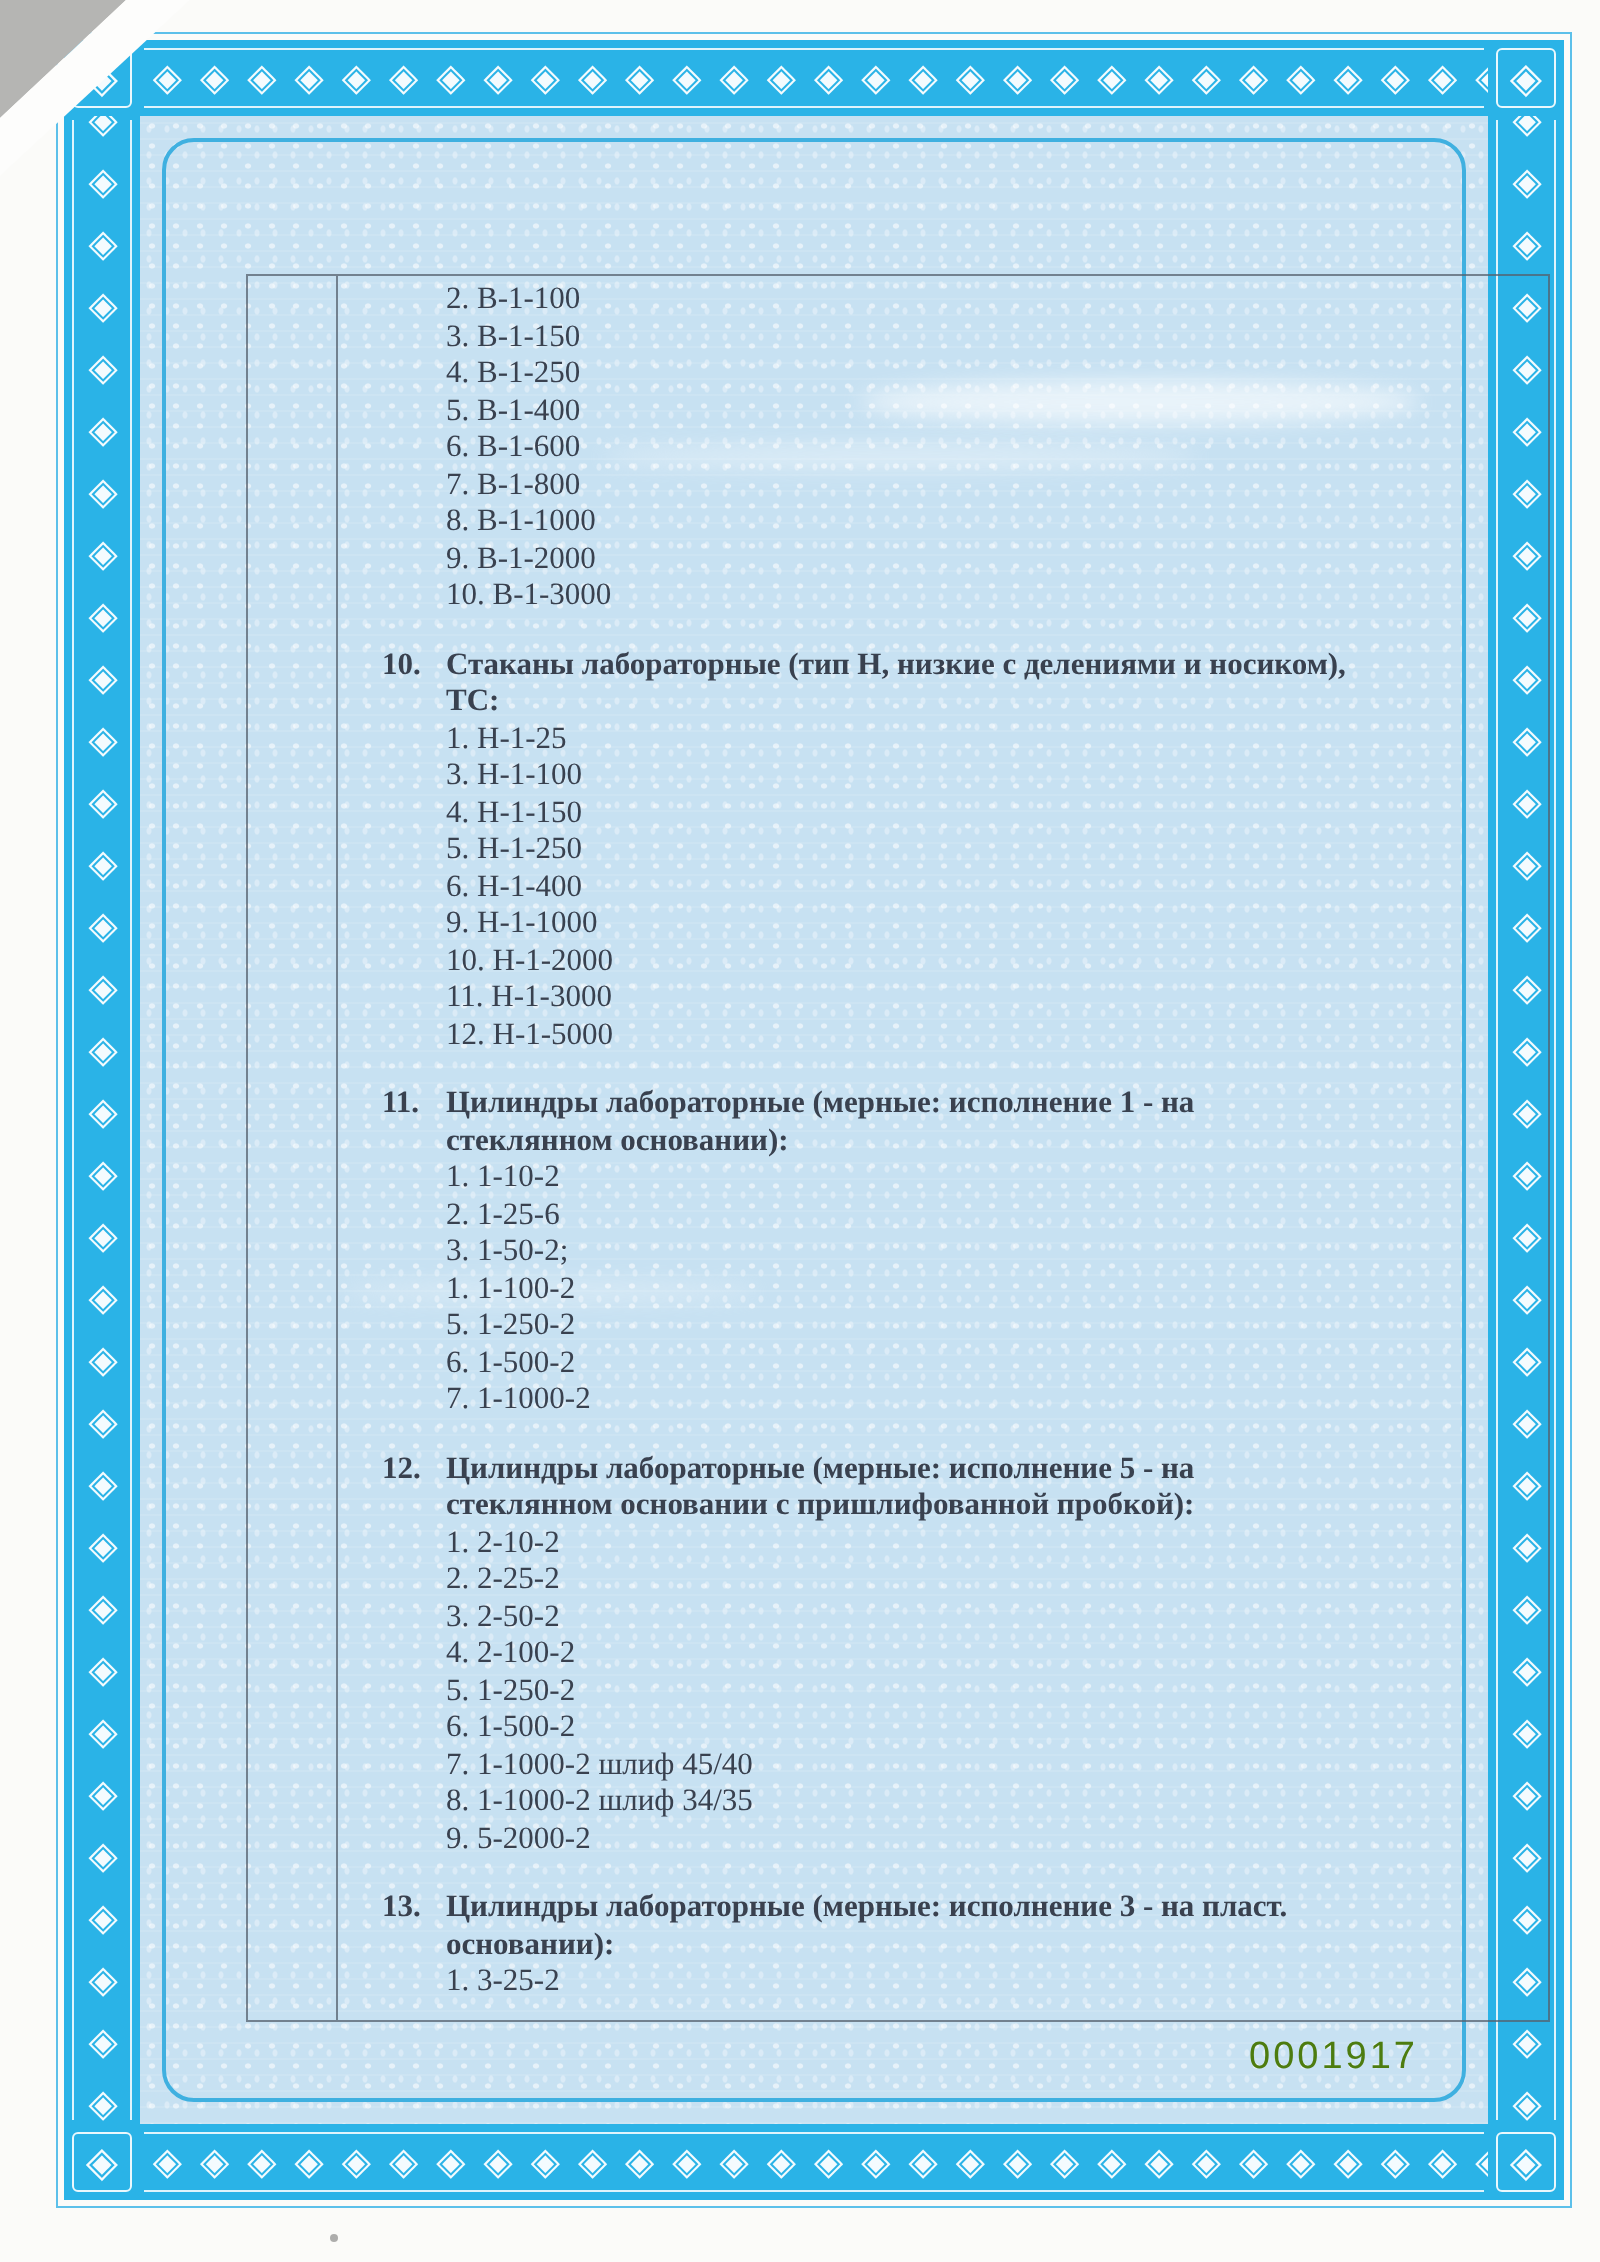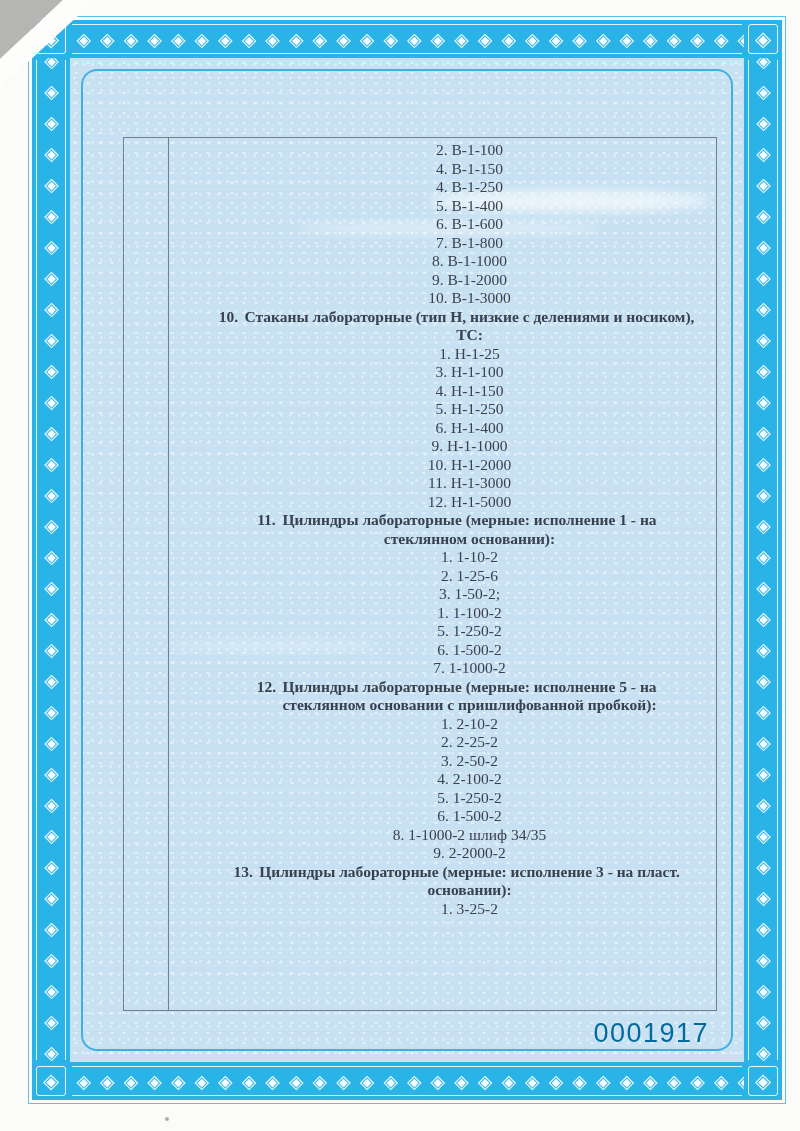--- a/index.html
+++ b/index.html
@@ -77,45 +77,44 @@
     clip-path:polygon(0 0, 63px 0, 0 59px);
   }
   .fold-white{
     position:absolute;left:0;top:0;width:100px;height:92px;
     background:#fdfdfc;
     clip-path:polygon(63px 0, 95px 0, 0 88px, 0 59px);
     filter:drop-shadow(2px 2px 2px rgba(90,90,90,.4));
   }
   
   .content-table{
-    position:absolute;left:123px;top:137px;width:594px;height:874px;
+    position:absolute;left:123px;top:137px;width:652px;height:874px;
     border:1px solid rgba(85,96,110,.75);box-sizing:border-box;
     display:flex;
-    text-align:center;
   }
   .col-narrow{
     width:45px;border-right:1px solid rgba(85,96,110,.75);box-sizing:border-box;
   }
   .col-main{
     flex:1;overflow:hidden;padding-top:3px;box-sizing:border-box;
   }
   .col-main, .col-main div{
     font-size:15.5px;line-height:18.5px;color:#39414f;
   }
   .item{padding-left:54px;}
   .sec-h{
-    font-weight:bold;color:#262e3d;padding-left:54px;
+    font-weight:bold;color:#262e3d;padding-left:54px;margin-top:16px;
   }
   .sec-num{display:inline-block;width:32px;margin-left:-32px;}
   .sec-title{white-space:pre-line;}
   
   .serial{
     position:absolute;right:91px;top:1018px;
     font-family:"Liberation Sans", sans-serif;
-    font-size:27px;letter-spacing:1.5px;color:#0369a1;
+    font-size:19px;letter-spacing:1.5px;color:#4d7c0f;
   }
 </style>
 </head>
 <body>
 
 <div class="scan">
 
   <div class="frame">
     <div class="frame-inner">
       <div class="band band-h band-top">
@@ -150,21 +149,21 @@
   <div class="streak streak1"></div>
   <div class="streak streak2"></div>
   <div class="streak streak3"></div>
   <div class="speck"></div>
 
   <div class="content-table">
     <div class="col-narrow"></div>
     <div class="col-main">
       <div id="continuation-list">
           <div class="item">2. В-1-100</div>
-          <div class="item">4. В-1-150</div>
+          <div class="item">3. В-1-150</div>
           <div class="item">4. В-1-250</div>
           <div class="item">5. В-1-400</div>
           <div class="item">6. В-1-600</div>
           <div class="item">7. В-1-800</div>
           <div class="item">8. В-1-1000</div>
           <div class="item">9. В-1-2000</div>
           <div class="item">10. В-1-3000</div>
         </div>
       <div id="sections">
           <div class="sec">
@@ -193,22 +192,23 @@
           </div>
           <div class="sec">
             <div class="sec-h"><span class="sec-num">12.</span><span class="sec-title">Цилиндры лабораторные (мерные: исполнение 5 - на
 стеклянном основании с пришлифованной пробкой):</span></div>
             <div class="item">1. 2-10-2</div>
             <div class="item">2. 2-25-2</div>
             <div class="item">3. 2-50-2</div>
             <div class="item">4. 2-100-2</div>
             <div class="item">5. 1-250-2</div>
             <div class="item">6. 1-500-2</div>
+            <div class="item">7. 1-1000-2 шлиф 45/40</div>
             <div class="item">8. 1-1000-2 шлиф 34/35</div>
-            <div class="item">9. 2-2000-2</div>
+            <div class="item">9. 5-2000-2</div>
           </div>
           <div class="sec">
             <div class="sec-h"><span class="sec-num">13.</span><span class="sec-title">Цилиндры лабораторные (мерные: исполнение 3 - на пласт.
 основании):</span></div>
             <div class="item">1. 3-25-2</div>
           </div>
         </div>
     </div>
   </div>
 

